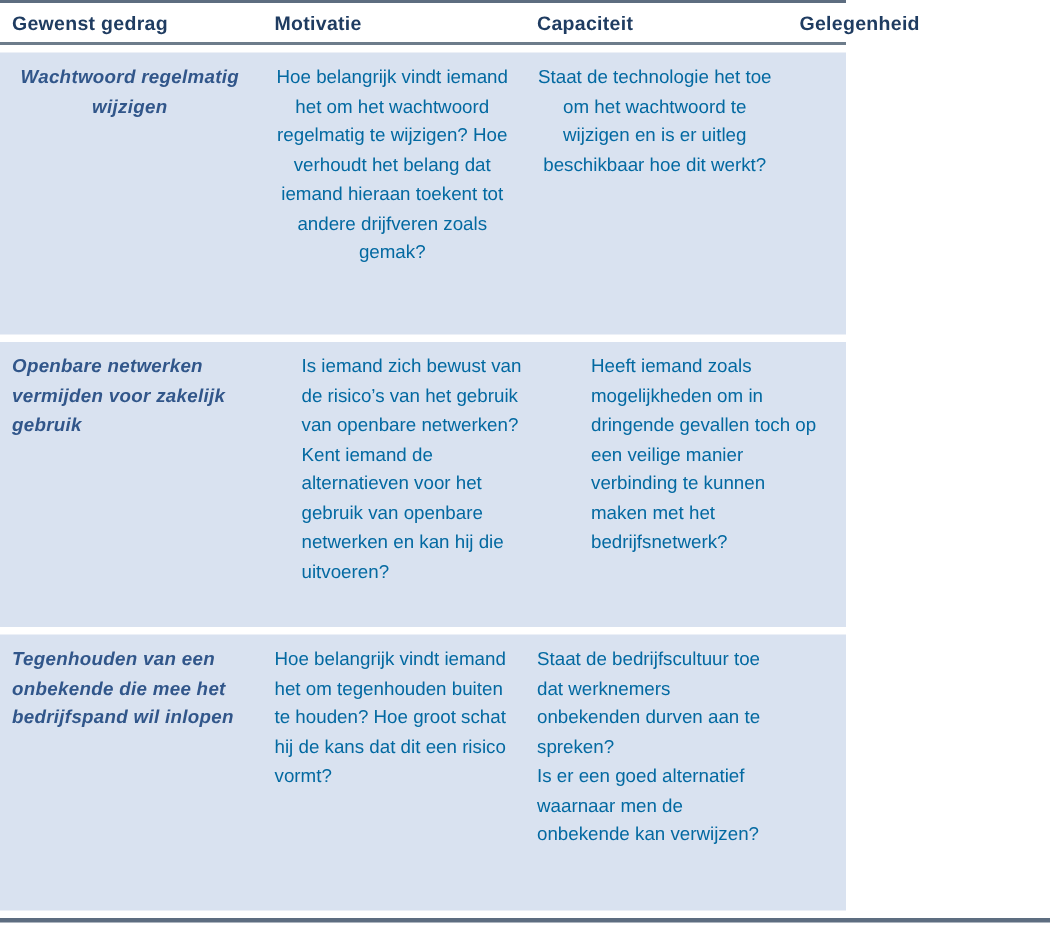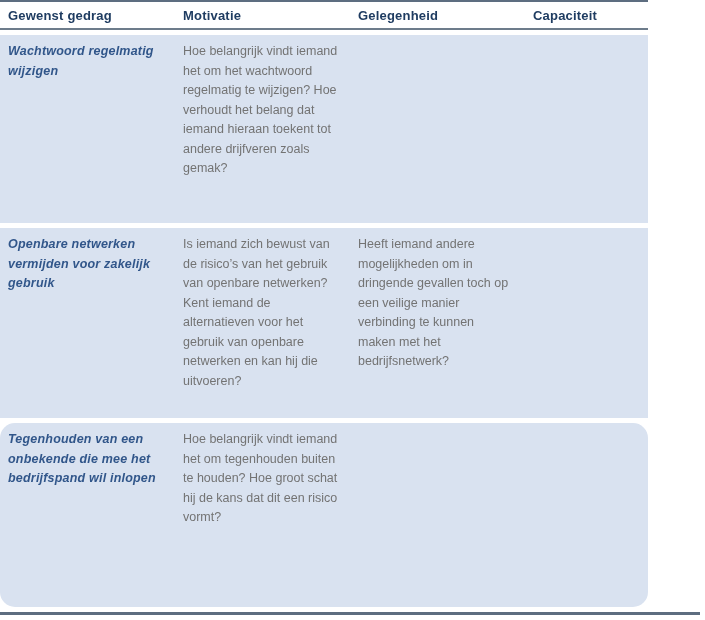--- a/index.html
+++ b/index.html
@@ -5,21 +5,21 @@
   html, body {
     margin: 0;
     padding: 0;
     background: #ffffff;
     width: 705px;
     height: 620px;
     font-family: "Liberation Sans", sans-serif;
     overflow: hidden;
   }
   .doc-table {
-    width: 648px;
+    width: 564px;
     margin: 0;
     border-top: 2px solid #5d6d80;
   }
   .grid-row {
     display: grid;
     grid-template-columns: 175px 175px 175px 175px;
     box-sizing: border-box;
   }
   .header-row {
     background: #ffffff;
@@ -39,62 +39,65 @@
     margin-top: 5px;
   }
   .body-row:first-of-type {
     margin-top: 4px;
   }
   .cell {
     box-sizing: border-box;
     padding: 7px 10px 6px 8px;
     font-size: 12.5px;
     line-height: 19.5px;
-    color: #737373;
+    color: #0369a1;
     white-space: pre-line;
   }
   .behavior-cell {
     font-weight: bold;
     font-style: italic;
     color: #31568a;
     letter-spacing: 0.2px;
   }
-  .row-1 { min-height: 188px; }
-  .row-2 { min-height: 190px; }
-  .row-3 { min-height: 184px; border-radius: 15px; }
+  .row-1 { min-height: 188px; text-align: center; }
+  .row-2 { min-height: 190px; gap: 18px; }
+  .row-3 { min-height: 184px; }
   .bottom-rule {
     width: 700px;
     height: 0;
     border-top: 3px solid #5d6d80;
     margin-top: 5px;
   }
 </style>
 </head>
 <body>
 
 <div class="doc-table">
 
   <div class="grid-row header-row">
     <div class="header-cell">Gewenst gedrag</div>
     <div class="header-cell">Motivatie</div>
+    <div class="header-cell">Capaciteit</div>
     <div class="header-cell">Gelegenheid</div>
-    <div class="header-cell">Capaciteit</div>
   </div>
 
   <div class="grid-row body-row row-1">
     <div class="cell behavior-cell">Wachtwoord regelmatig wijzigen</div>
     <div class="cell">Hoe belangrijk vindt iemand het om het wachtwoord regelmatig te wijzigen? Hoe verhoudt het belang dat iemand hieraan toekent tot andere drijfveren zoals gemak?</div>
+    <div class="cell">Staat de technologie het toe om het wachtwoord te wijzigen en is er uitleg beschikbaar hoe dit werkt?</div>
   </div>
 
   <div class="grid-row body-row row-2">
     <div class="cell behavior-cell">Openbare netwerken vermijden voor zakelijk gebruik</div>
     <div class="cell">Is iemand zich bewust van de risico’s van het gebruik van openbare netwerken? Kent iemand de alternatieven voor het gebruik van openbare netwerken en kan hij die uitvoeren?</div>
-    <div class="cell">Heeft iemand andere mogelijkheden om in dringende gevallen toch op een veilige manier verbinding te kunnen maken met het bedrijfsnetwerk?</div>
+    <div class="cell">Heeft iemand zoals mogelijkheden om in dringende gevallen toch op een veilige manier verbinding te kunnen maken met het bedrijfsnetwerk?</div>
   </div>
 
   <div class="grid-row body-row row-3">
     <div class="cell behavior-cell">Tegenhouden van een onbekende die mee het bedrijfspand wil inlopen</div>
     <div class="cell">Hoe belangrijk vindt iemand het om tegenhouden buiten te houden? Hoe groot schat hij de kans dat dit een risico vormt?</div>
+    <div class="cell">Staat de bedrijfscultuur toe dat werknemers onbekenden durven aan te spreken?
+Is er een goed alternatief waarnaar men de onbekende kan verwijzen?</div>
   </div>
 
   <div class="bottom-rule"></div>
 
 </div>
 
 </body></html>

